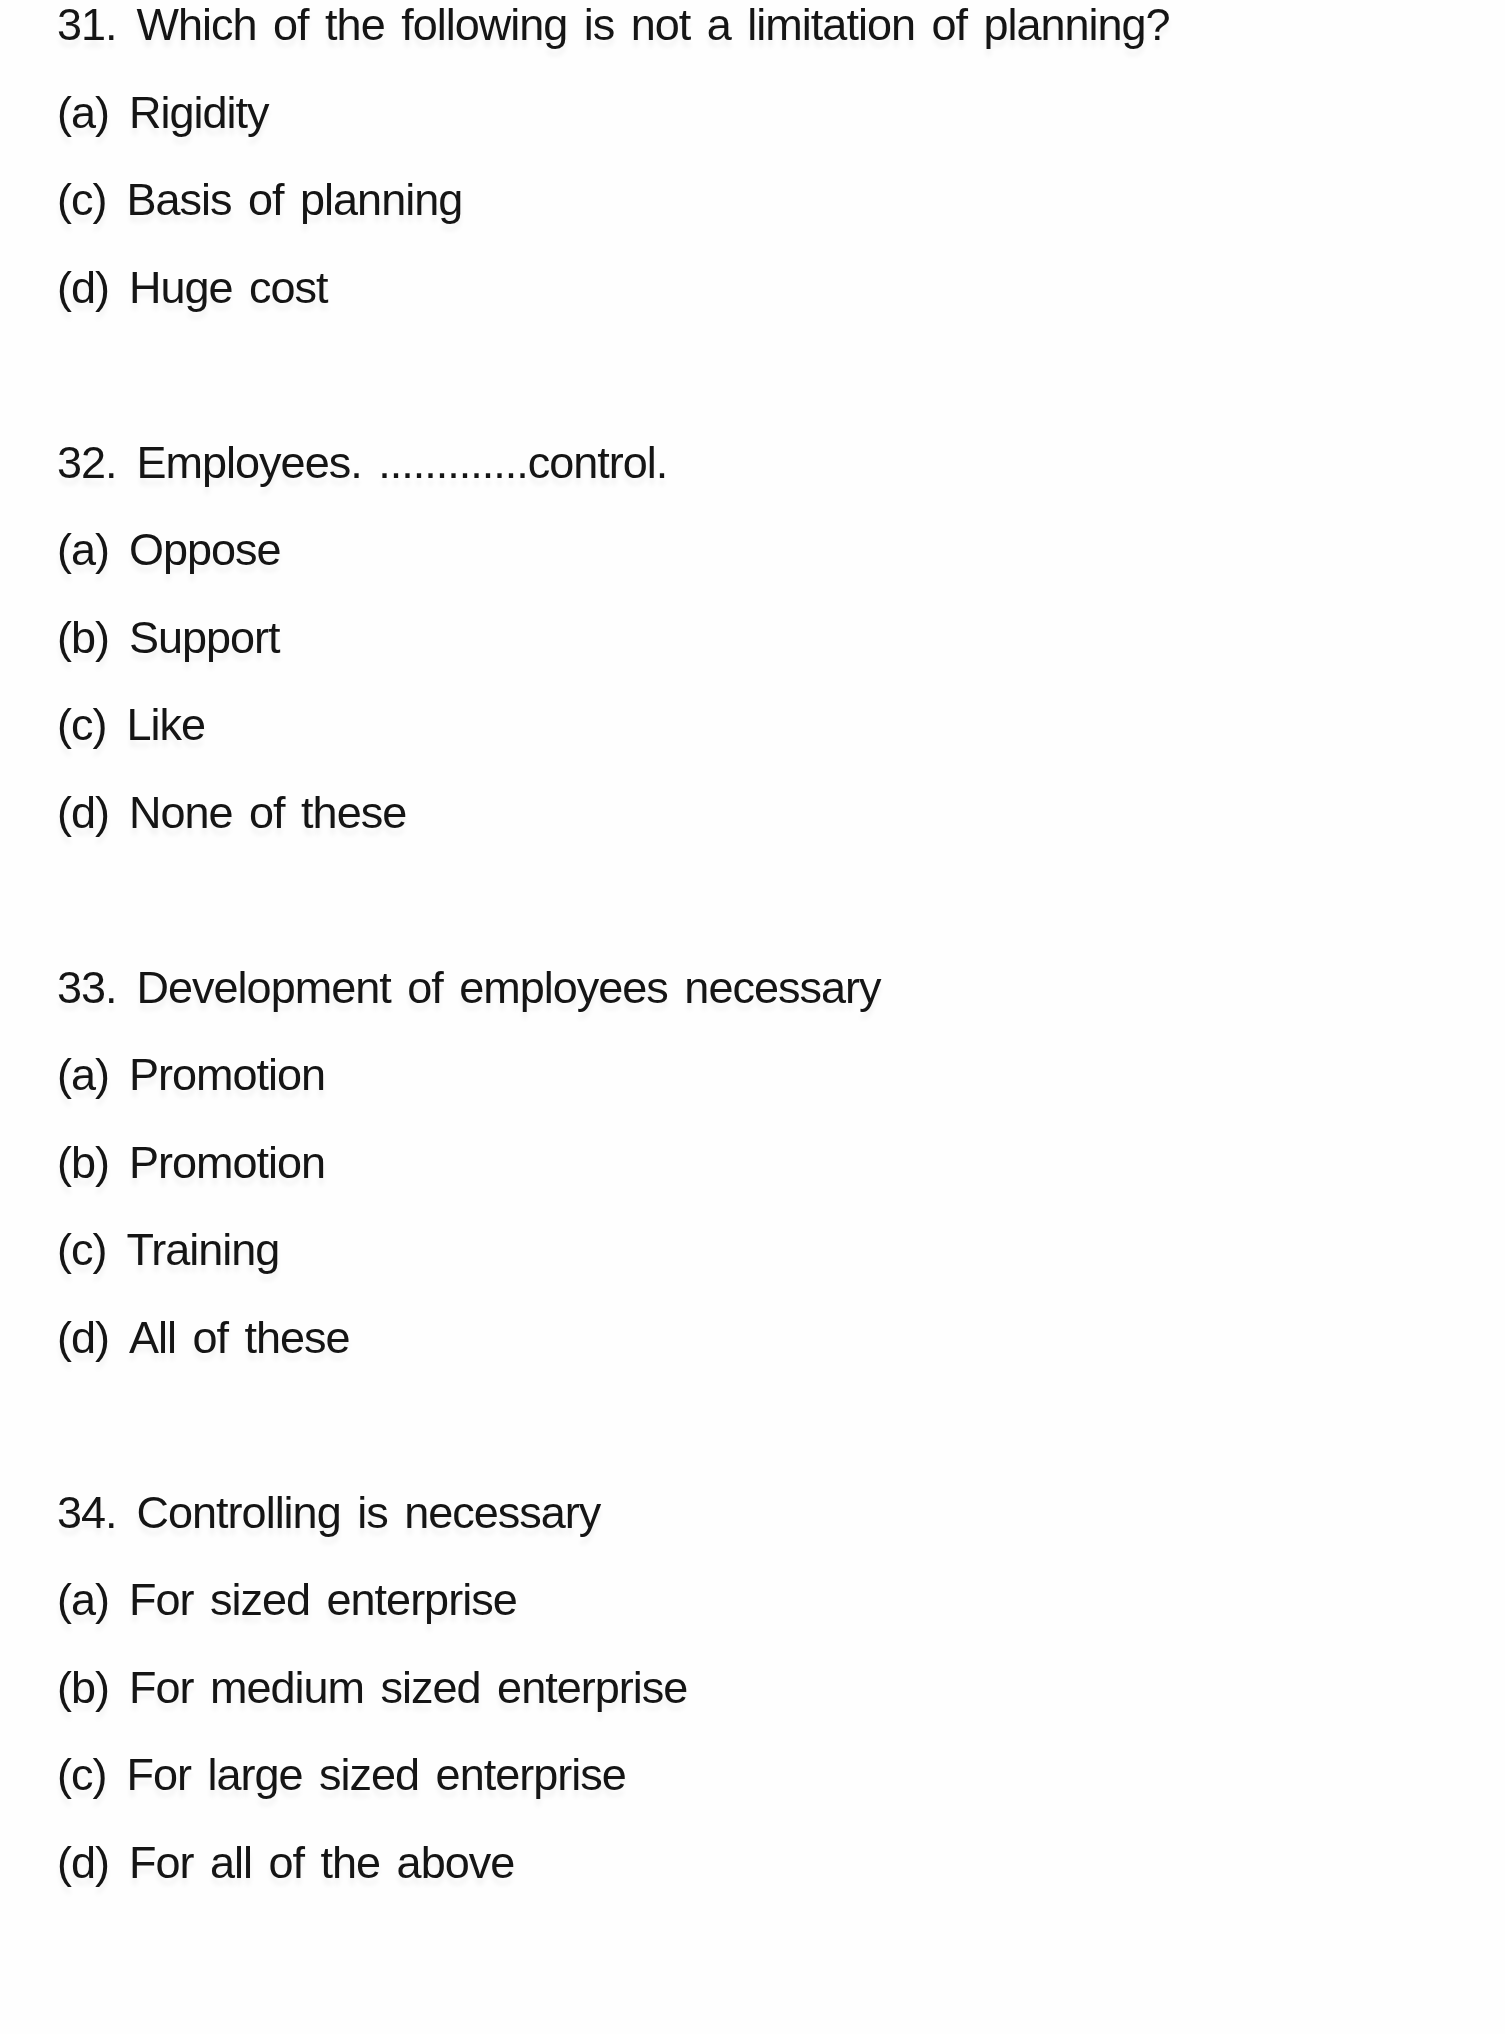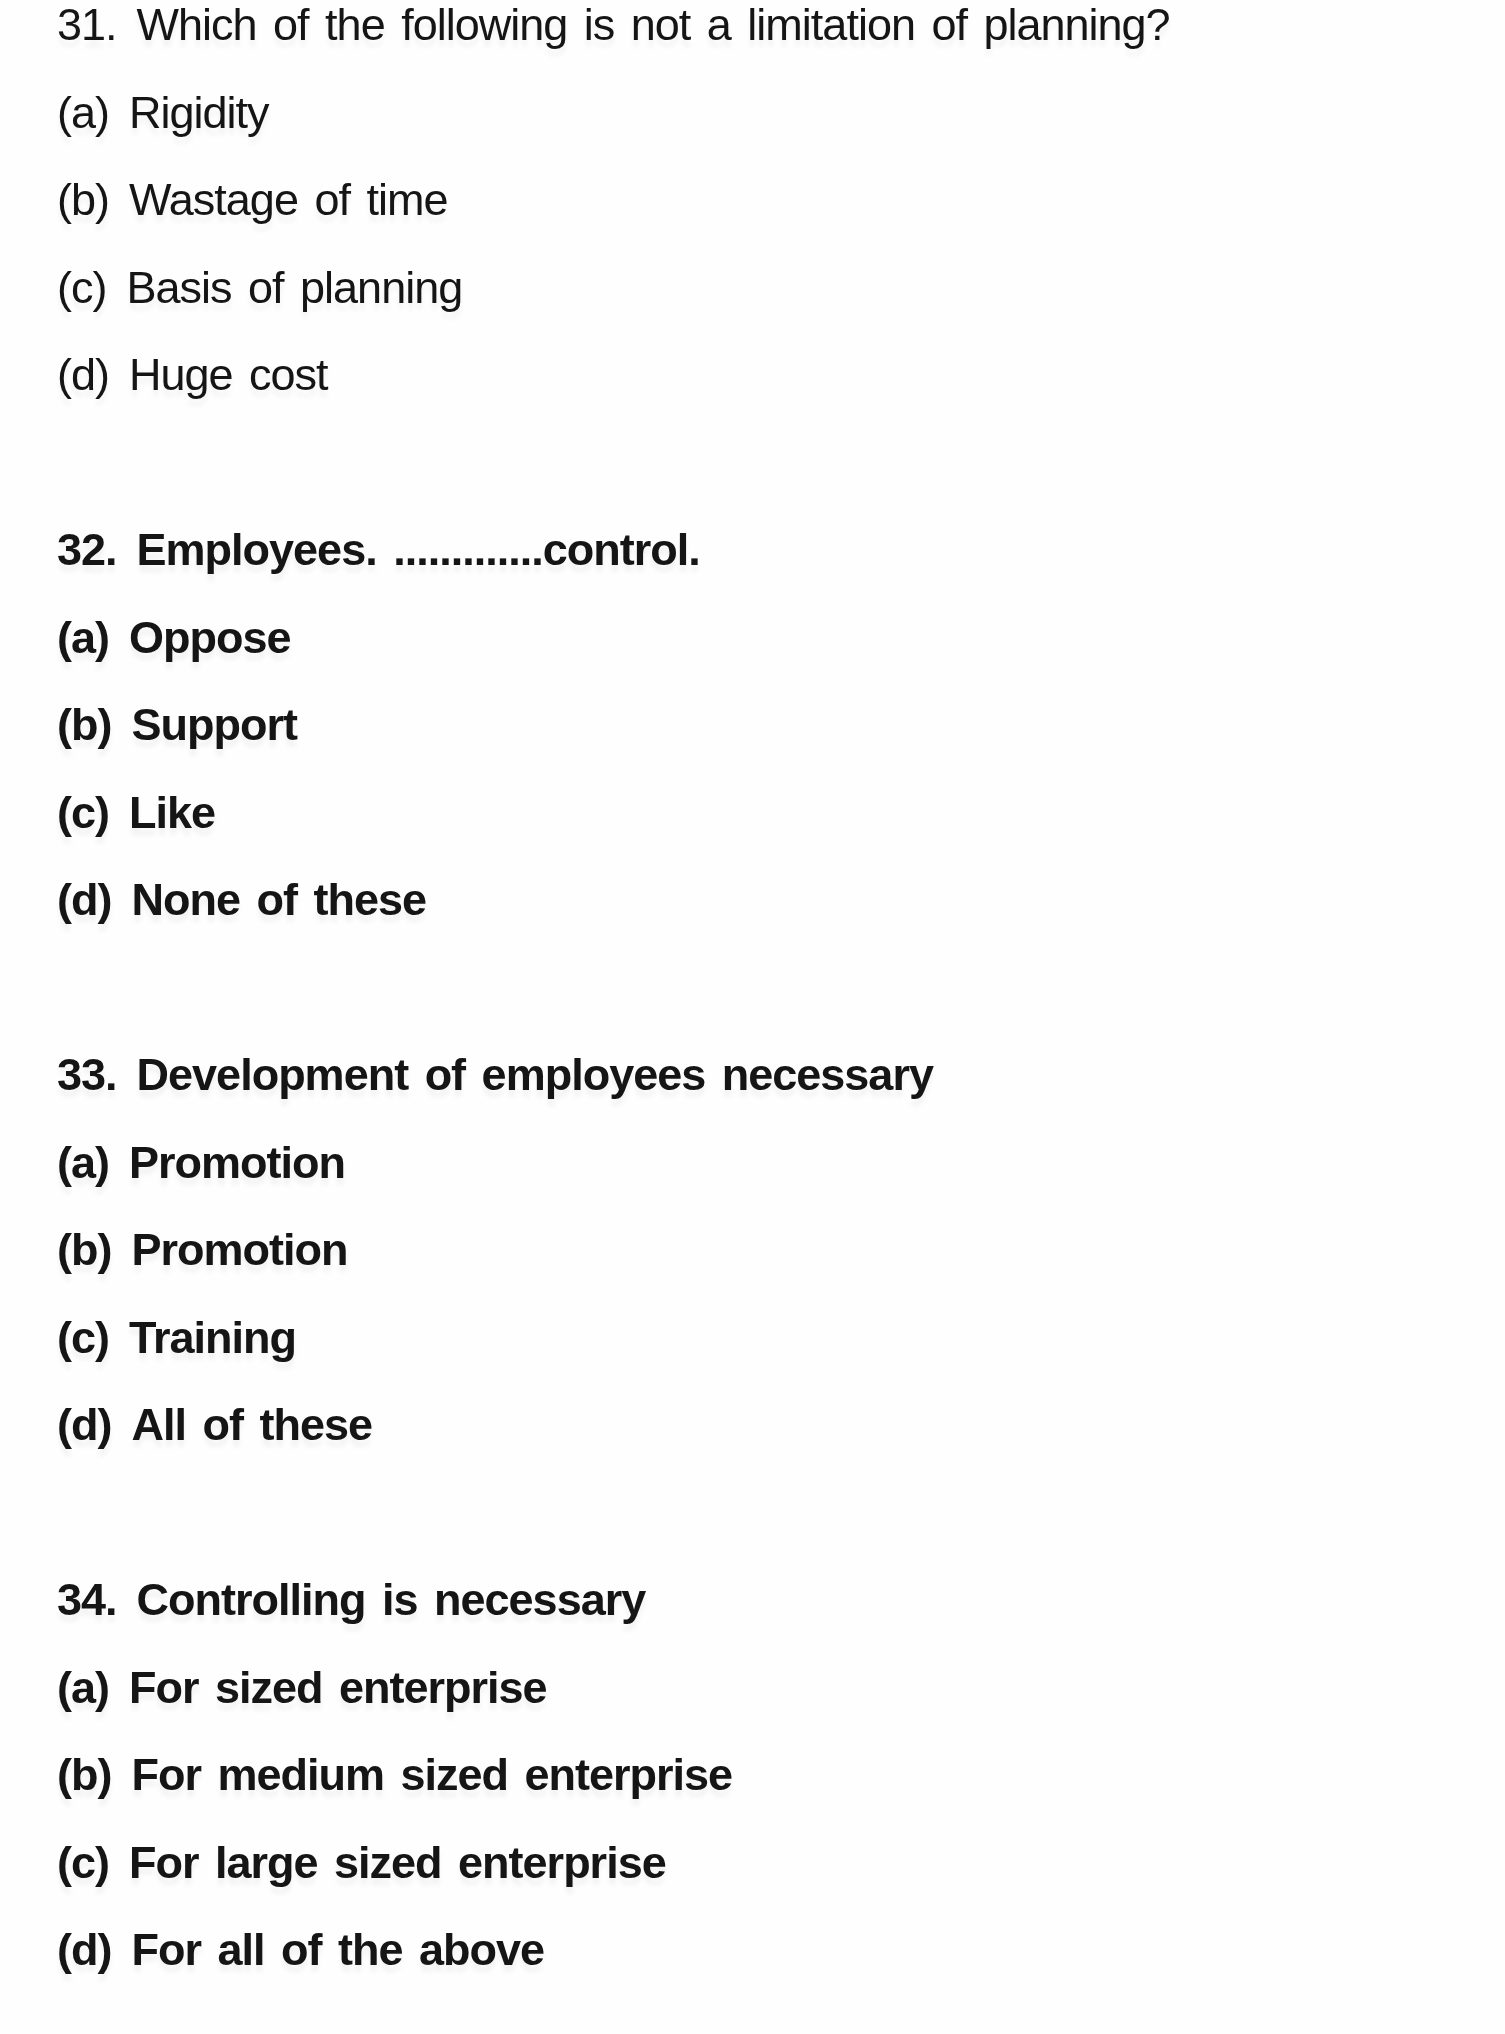--- a/index.html
+++ b/index.html
@@ -24,44 +24,40 @@
     word-spacing: 5px;
   }
   .line {
     line-height: 87.5px;
     white-space: nowrap;
     
     text-shadow: 0 7px 5px rgba(0, 0, 0, 0.05);
   }
   .q-block + .q-block {
     margin-top: 87.5px; 
-    font-weight: bold;
   }
   .num {
     display: inline-block;
     margin-right: 20px;
   }
   .txt {
     display: inline-block;
   }
 </style>
 </head>
 <body>
 
 <main>
 
   <section class="q-block">
     <div class="line">
       <span class="num">31.</span><span class="txt">Which of the following is not a limitation of planning?</span>
     </div>
     <div class="line">
       <span class="num">(a)</span><span class="txt">Rigidity</span>
-    </div>
-    <div class="line">
-      <span class="num">(b)</span><span class="txt">Wastage of time</span>
     </div>
     <div class="line">
       <span class="num">(c)</span><span class="txt">Basis of planning</span>
     </div>
     <div class="line">
       <span class="num">(d)</span><span class="txt">Huge cost</span>
     </div>
   </section>
 
   <section class="q-block">

